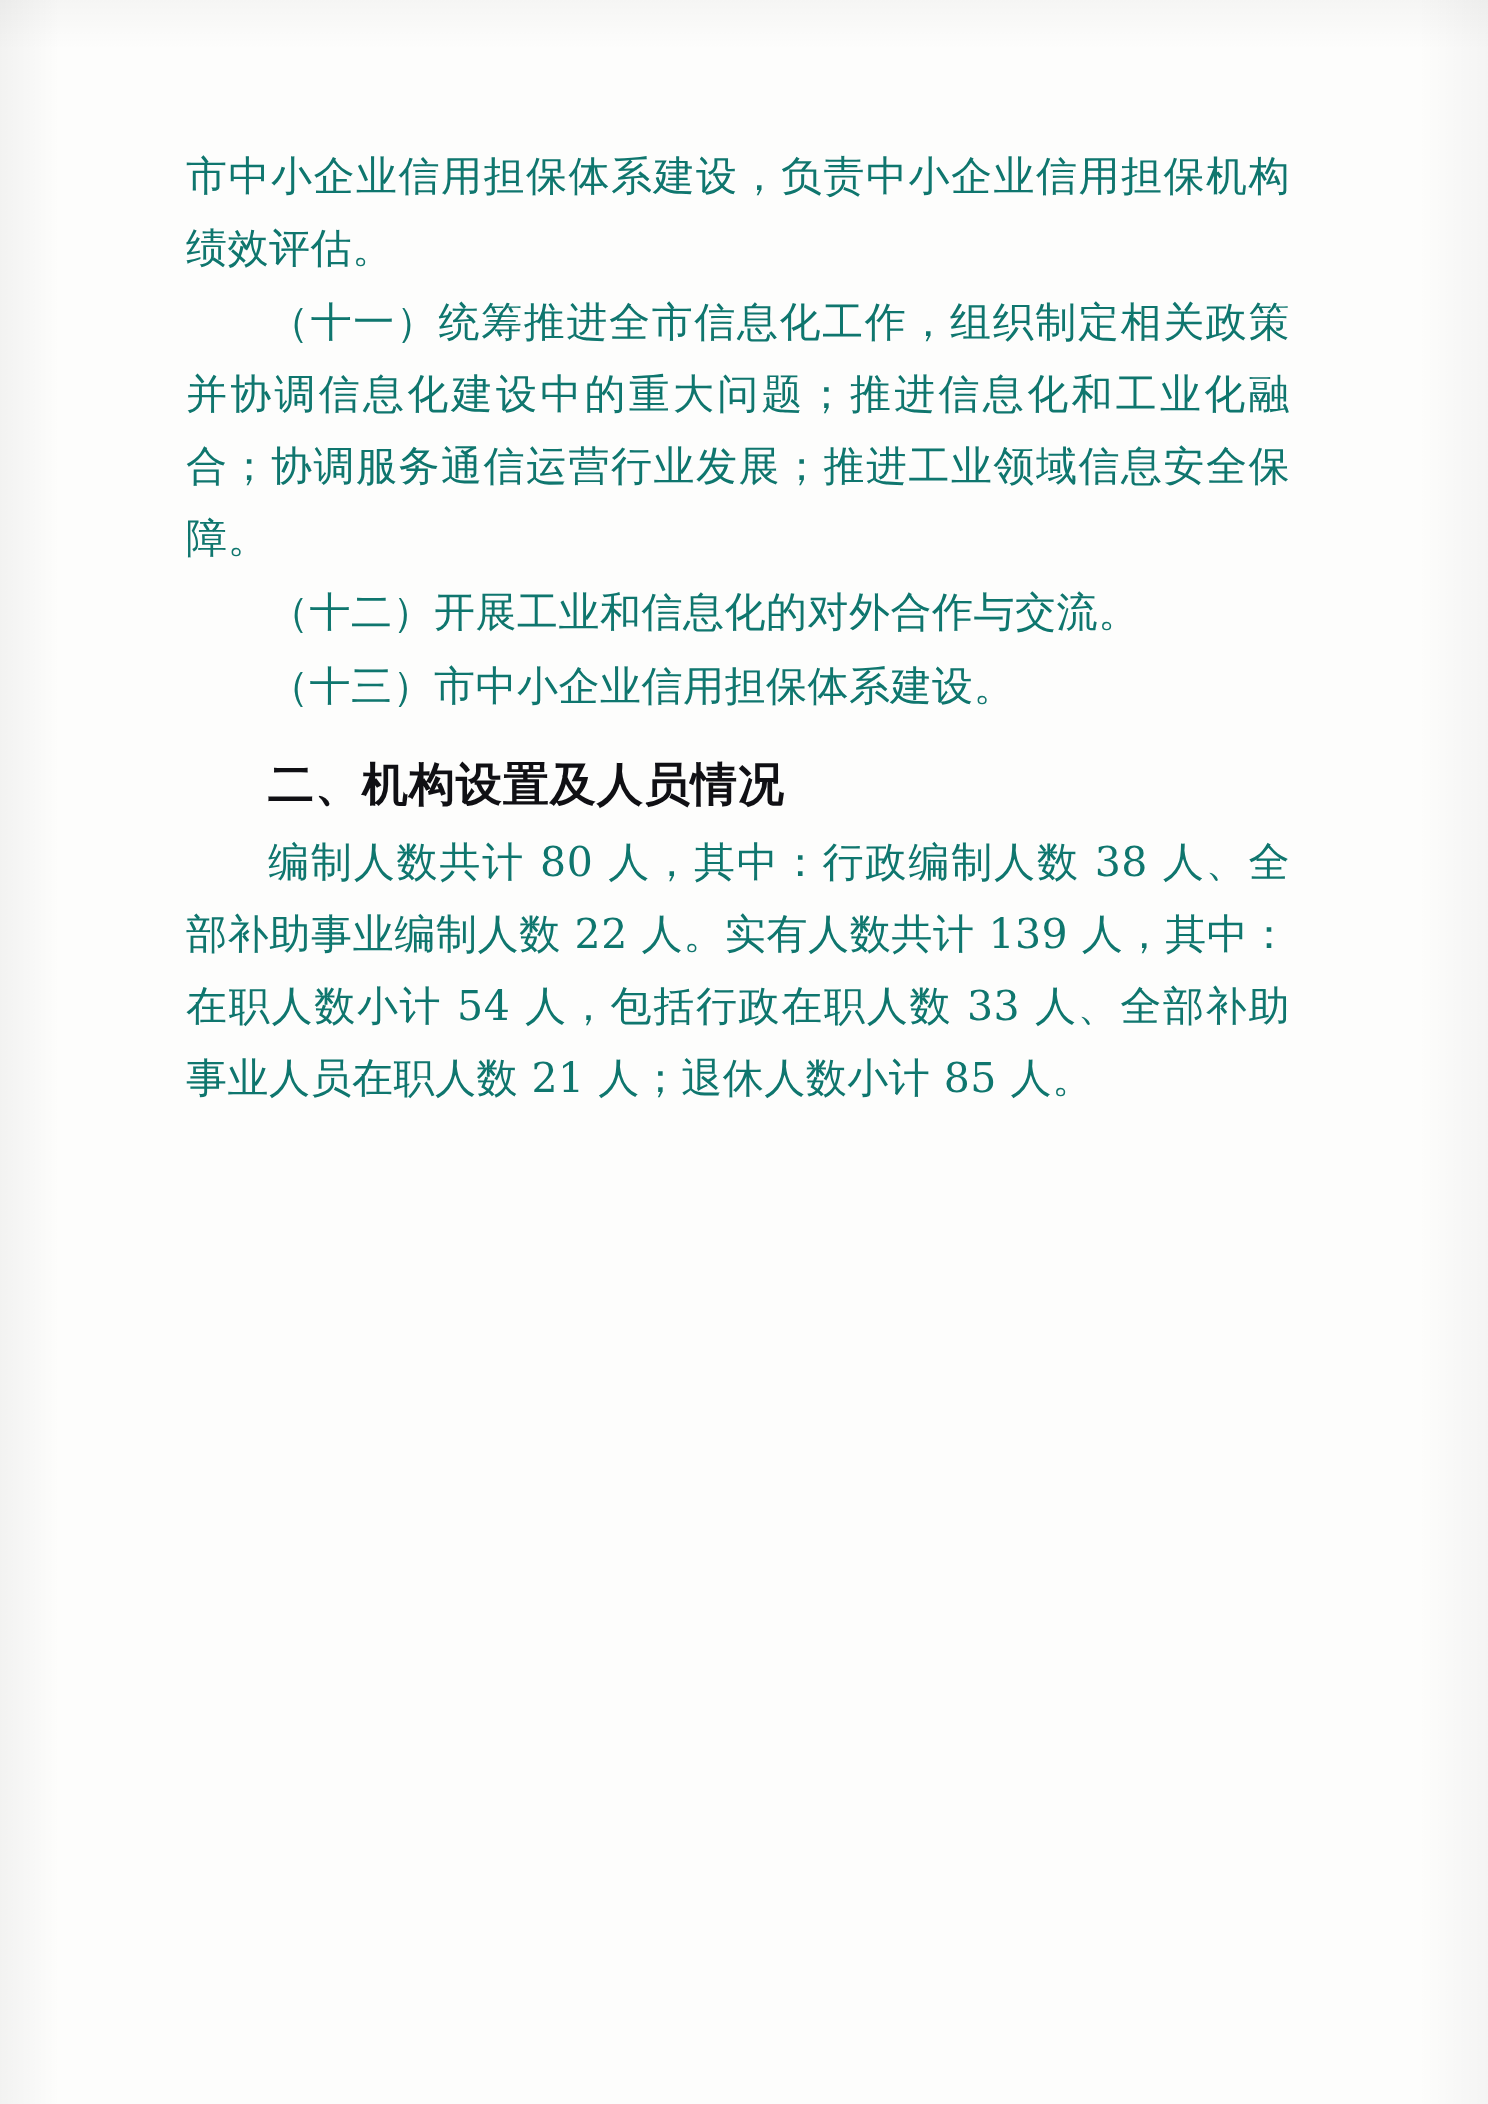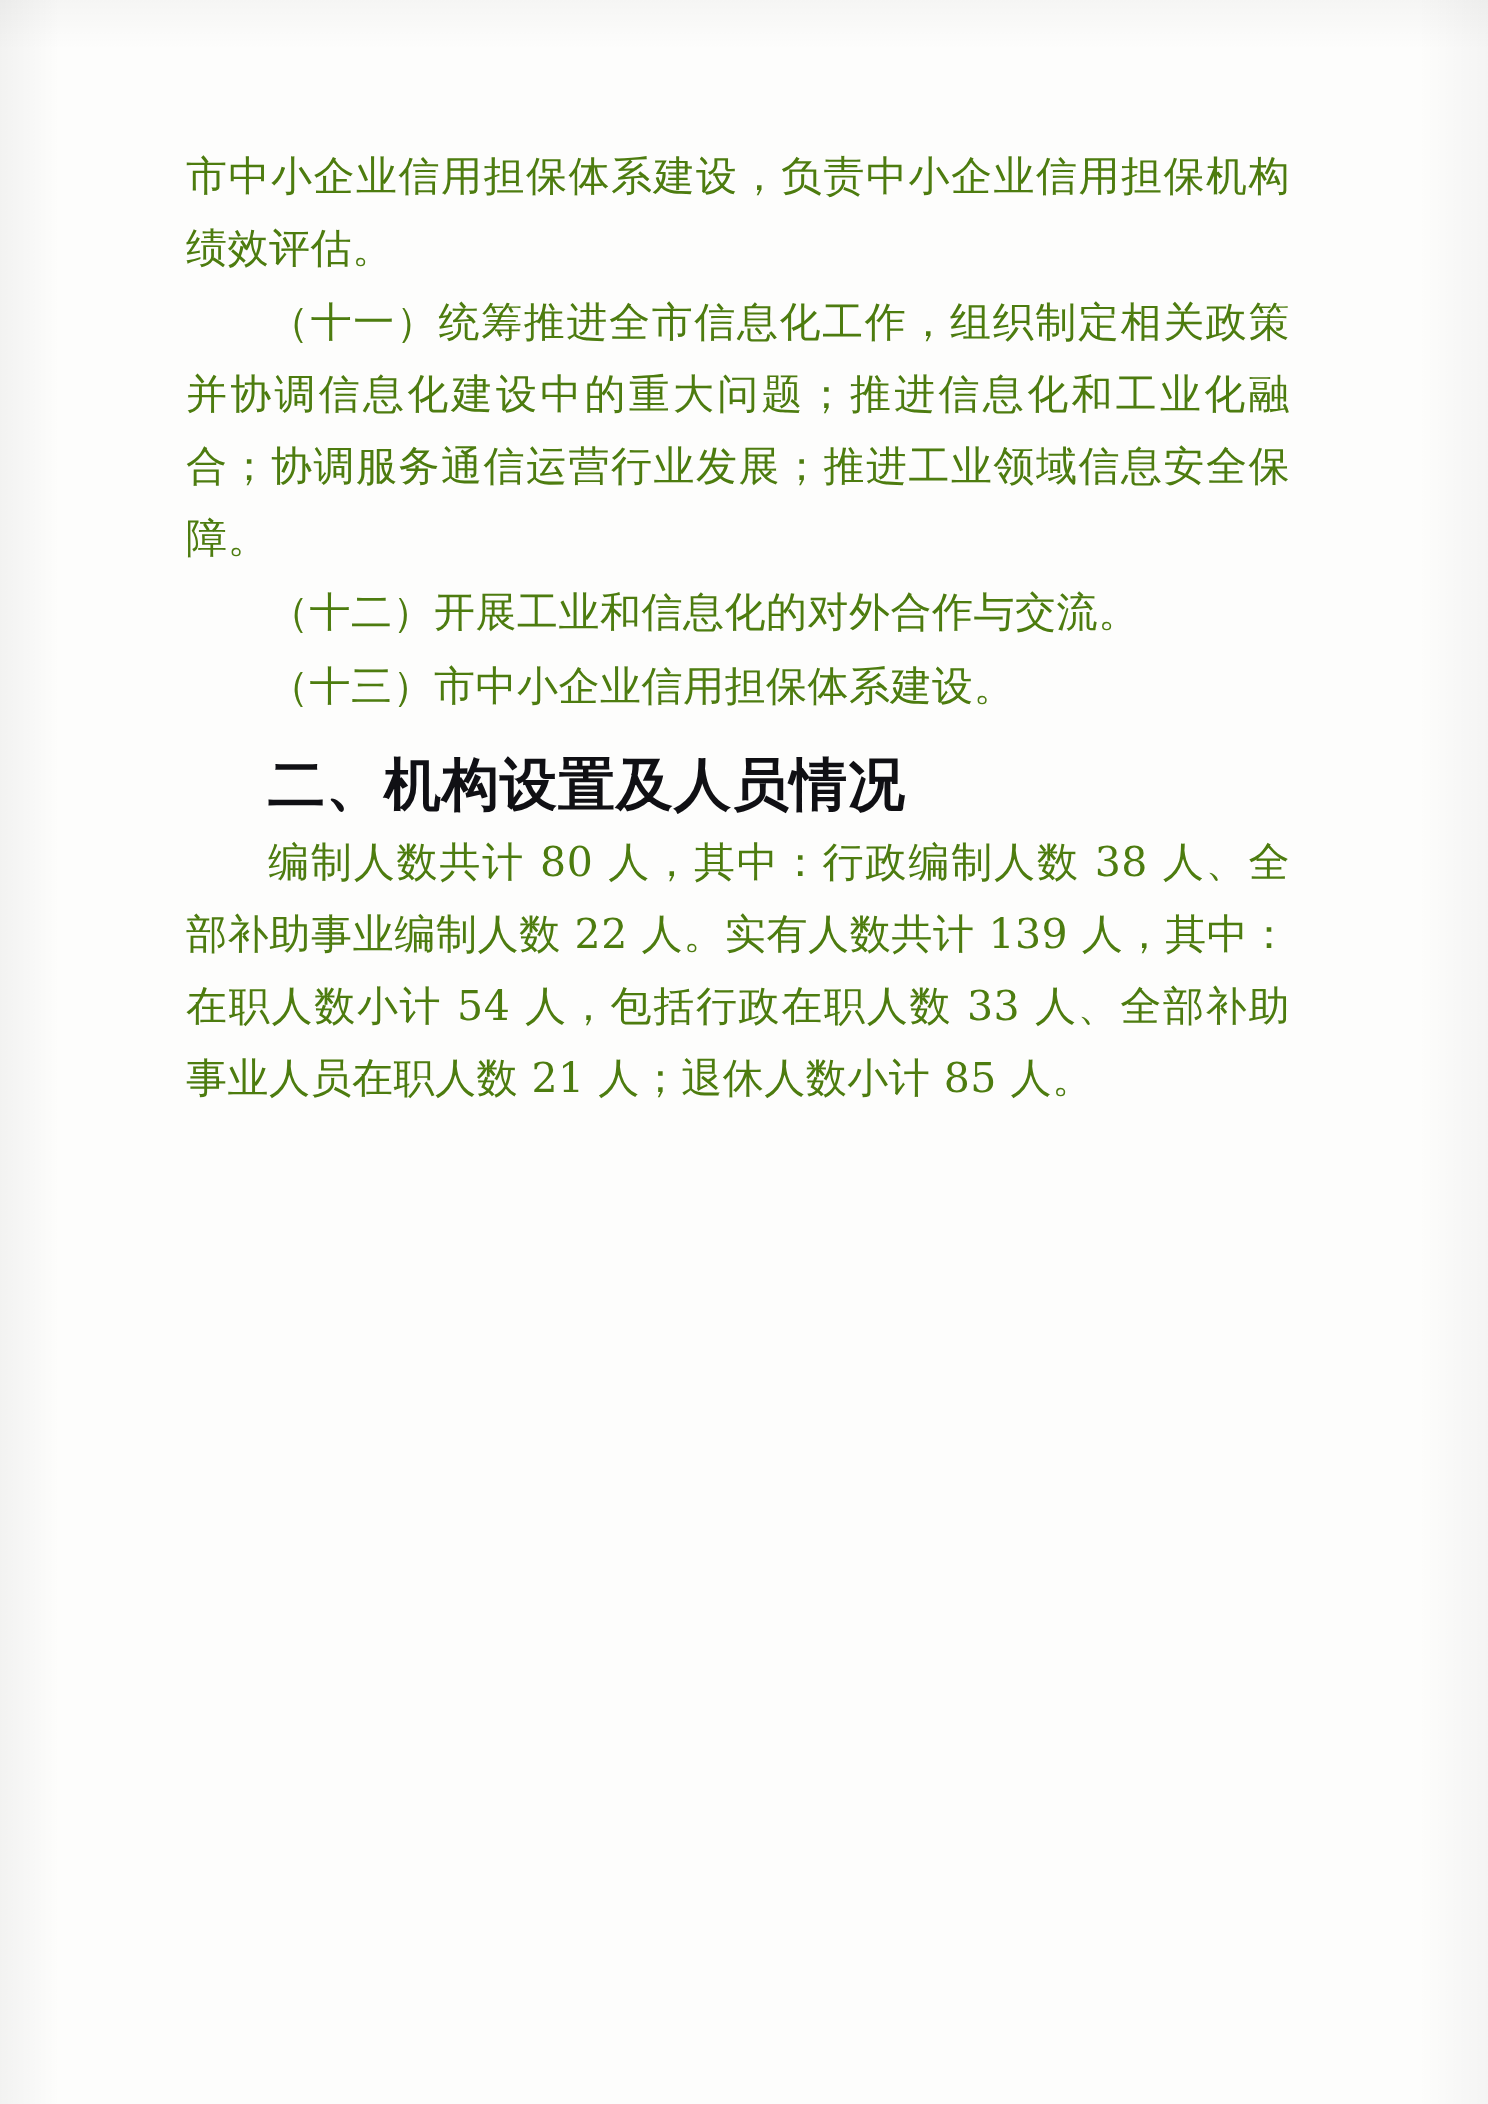--- a/index.html
+++ b/index.html
@@ -40,28 +40,28 @@
     width: 1118px;
   }
   p.para {
     margin: 0 14px 2px 0;
     font-size: 41px;
     line-height: 72px;
     letter-spacing: 0.5px;
     text-align: justify;
     text-justify: inter-ideograph;
     text-indent: 0;
-    color: #4d7c0f;
+    color: #0f766e;
   }
   p.indent {
     text-indent: 82px;
   }
   h2.heading {
     margin: 26px 0 6px 0;
-    font-size: 57px;
+    font-size: 46px;
     line-height: 72px;
     font-weight: bold;
     letter-spacing: 1px;
     text-indent: 82px;
     font-family: "DejaVu Sans", "Liberation Sans", sans-serif;
     color: #101014;
   }
 </style>
 </head>
 <body>

